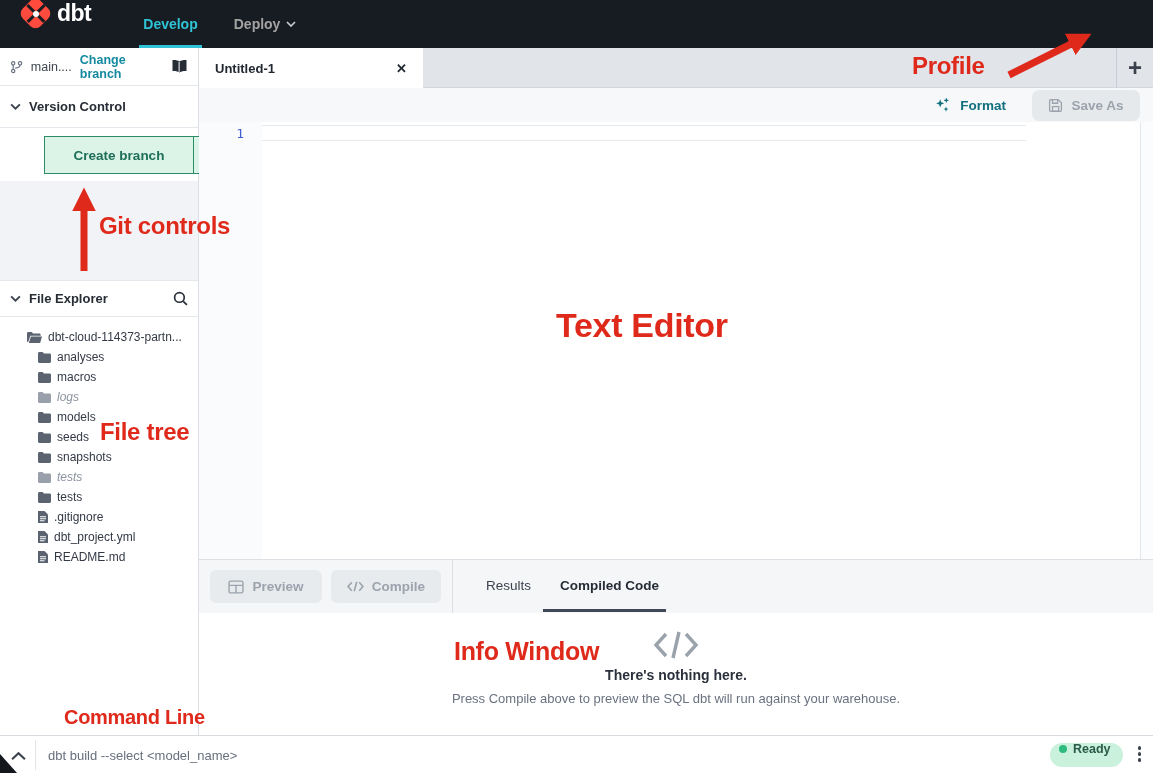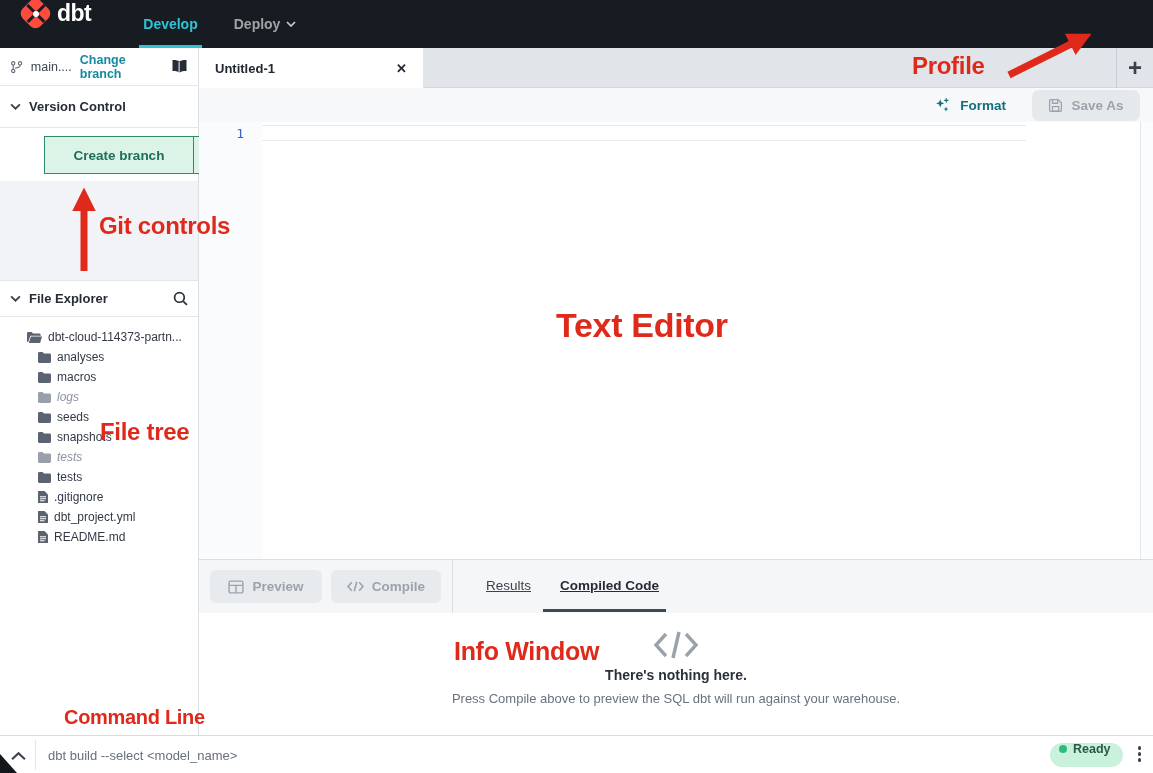--- a/index.html
+++ b/index.html
@@ -63,21 +63,21 @@
   .lineno { position:absolute; left:0; top:4px; width:45px; text-align:right; font-size:13px; color:#3d5dd0; font-family:"DejaVu Sans Mono", monospace; }
   .curline { position:absolute; left:63px; top:3px; width:764px; height:16px; background:#fff; border-top:1px solid #e8ebee; border-bottom:1px solid #e8ebee; }
   .scrollcol { position:absolute; right:0; top:0; width:13px; height:100%; background:#fbfcfd; border-left:1px solid #e4e7ea; }
 
   
   .panelhead { position:absolute; left:199px; top:560px; right:0; height:53px; background:#f4f6f8; }
   .pbtn { position:absolute; top:10px; height:33px; background:#e8ebee; border-radius:6px; display:flex; align-items:center; justify-content:center; gap:8px; color:#9ba3ad; font-size:13.5px; font-weight:600; cursor:default; }
   .pbtn.preview { left:11px; width:112px; }
   .pbtn.compile { left:132px; width:110px; }
   .pdivider { position:absolute; left:253px; top:0; width:1px; height:53px; background:#dcdfe4; }
-  .ptab { position:absolute; top:18px; font-size:13.5px; color:#3c434e; cursor:pointer;text-decoration:underline; }
+  .ptab { position:absolute; top:18px; font-size:13.5px; color:#3c434e; cursor:pointer; }
   .ptab.results { left:287px; }
   .ptab.compiled { left:361px; font-weight:600; color:#262c36; }
   .ptab-underline { position:absolute; left:344px; top:49px; width:123px; height:3px; background:#414958; }
   .infowin { position:absolute; left:199px; top:613px; right:0; height:122px; background:#fff; display:flex; flex-direction:column; align-items:center; padding-top:16px; }
   .info-icon { color:#9aa2ac; margin-bottom:6px; }
   .info-title { font-size:14px; font-weight:bold; color:#2b313b; margin-bottom:8px; }
   .info-sub { font-size:13px; color:#6a7280; }
 
   
   .cmdbar { position:absolute; left:0; bottom:0; width:1153px; height:38px; background:#fff; border-top:1px solid #d8dce1; }
@@ -206,20 +206,28 @@
         </span>
         <span class="tree-label">macros</span>
       </div>
       <div class="tree-row muted">
         <span class="ticon">
           <svg width="13" height="11" viewBox="0 0 13 11">
             <path d="M0 1.4C0 .6.6 0 1.4 0h3.1L6 1.5h5.6c.8 0 1.4.6 1.4 1.4v6.7c0 .8-.6 1.4-1.4 1.4H1.4C.6 11 0 10.4 0 9.6z" fill="currentColor"></path>
           </svg>
         </span>
         <span class="tree-label">logs</span>
+      </div>
+      <div class="tree-row">
+        <span class="ticon">
+          <svg width="13" height="11" viewBox="0 0 13 11">
+            <path d="M0 1.4C0 .6.6 0 1.4 0h3.1L6 1.5h5.6c.8 0 1.4.6 1.4 1.4v6.7c0 .8-.6 1.4-1.4 1.4H1.4C.6 11 0 10.4 0 9.6z" fill="currentColor"></path>
+          </svg>
+        </span>
+        <span class="tree-label">models</span>
       </div>
       <div class="tree-row">
         <span class="ticon">
           <svg width="13" height="11" viewBox="0 0 13 11">
             <path d="M0 1.4C0 .6.6 0 1.4 0h3.1L6 1.5h5.6c.8 0 1.4.6 1.4 1.4v6.7c0 .8-.6 1.4-1.4 1.4H1.4C.6 11 0 10.4 0 9.6z" fill="currentColor"></path>
           </svg>
         </span>
         <span class="tree-label">seeds</span>
       </div>
       <div class="tree-row">

